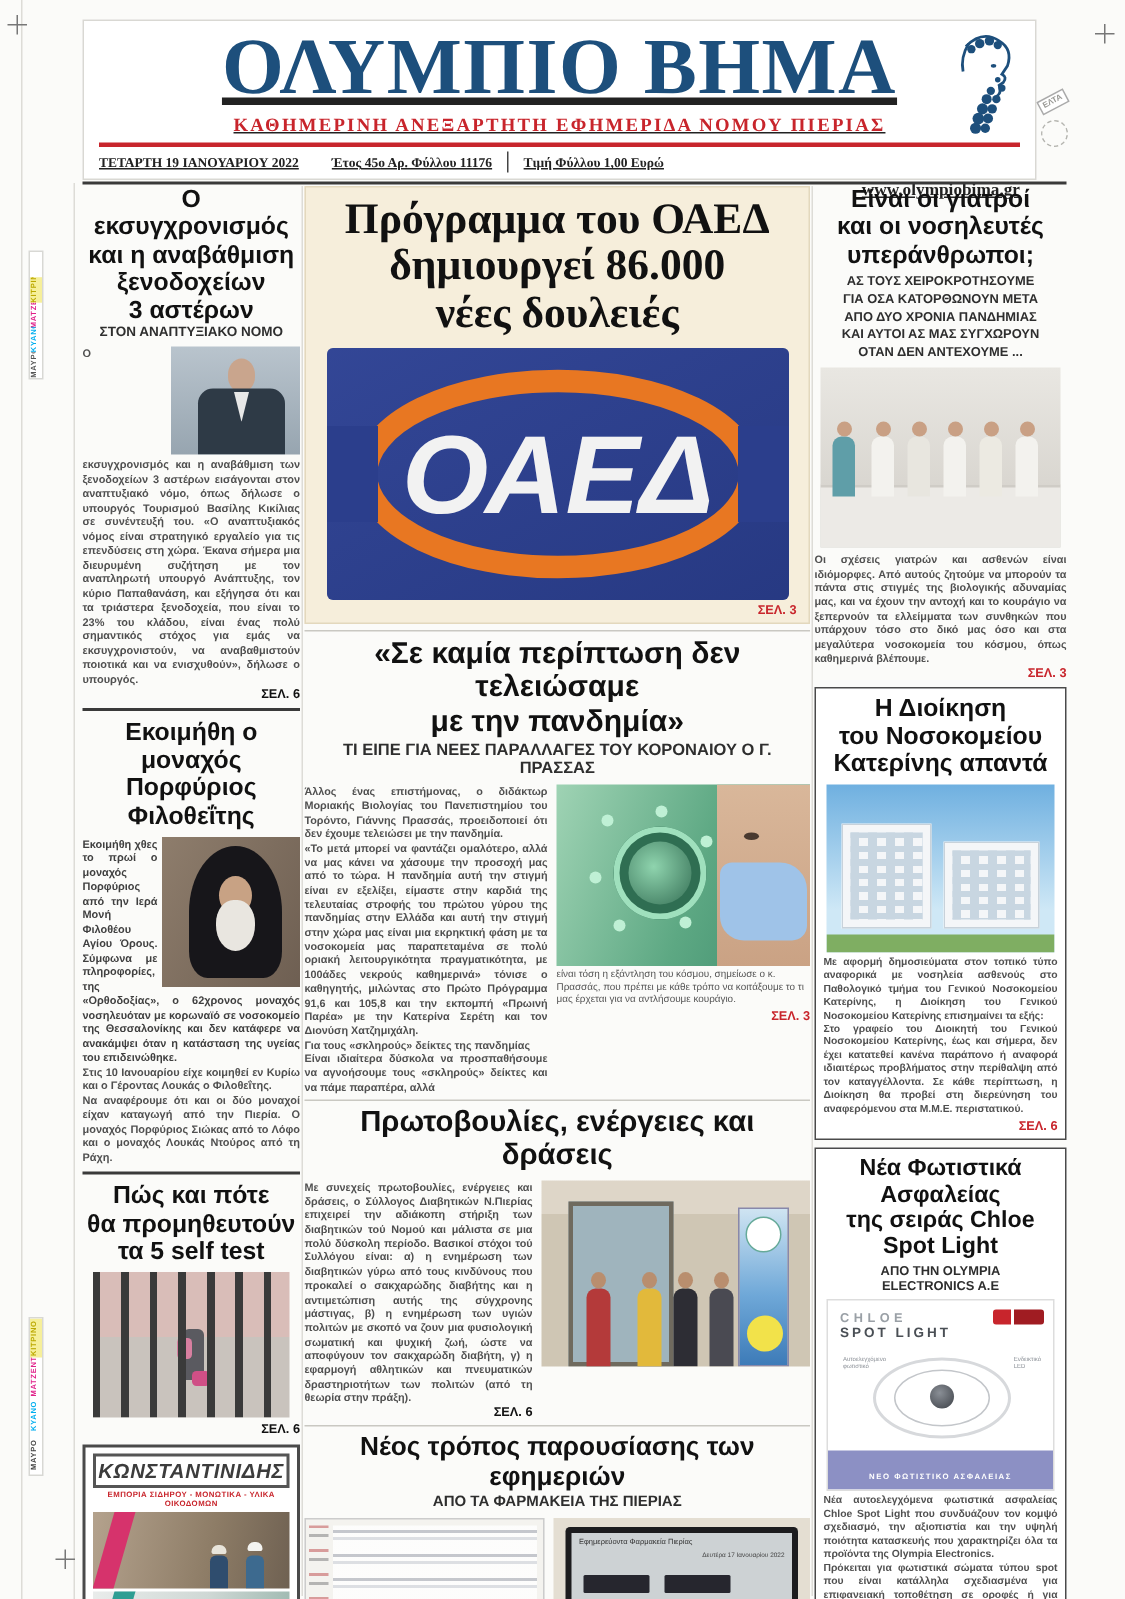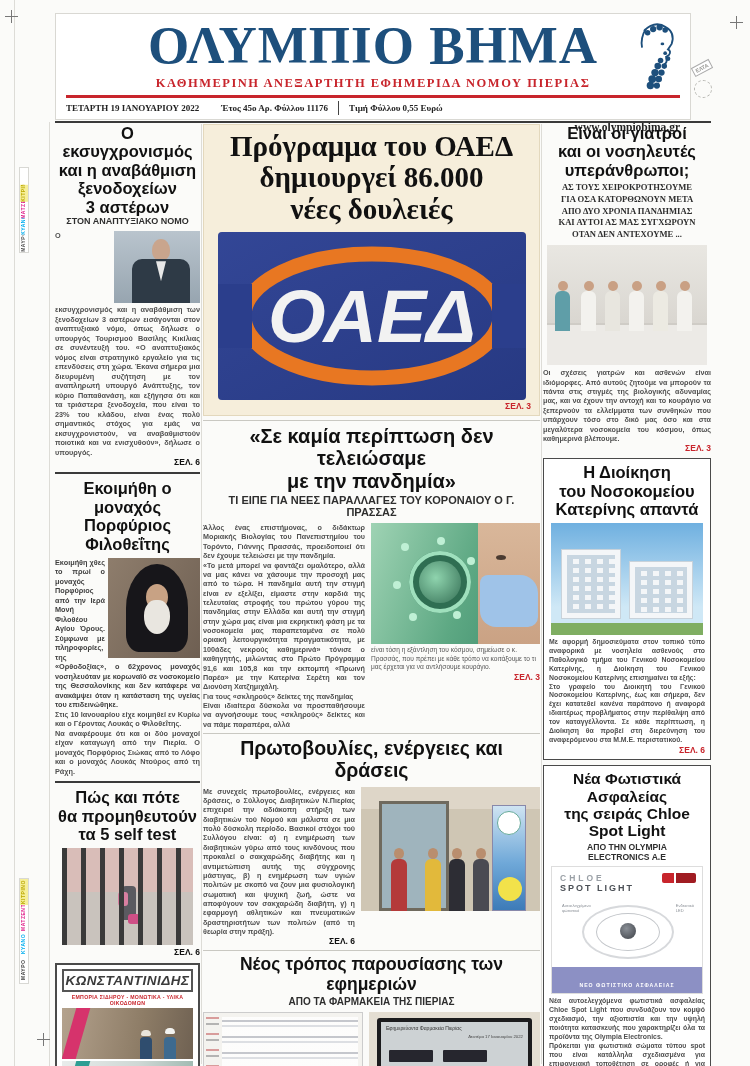--- a/index.html
+++ b/index.html
@@ -9,21 +9,21 @@
   .serif { font-family:"Liberation Serif","DejaVu Serif",serif; }
   .vline { position:absolute; width:1px; background:#dddcd7; }
   .reg-mark { position:absolute; width:13px; height:13px; color:#555; }
   .reg-mark:before, .reg-mark:after { content:""; position:absolute; background:#777; }
   .reg-mark:before { left:6px; top:0; width:1px; height:13px; }
   .reg-mark:after { left:0; top:6px; width:13px; height:1px; }
   .colorbar { position:absolute; left:19px; width:10px; border:1px solid #d8d8d4; background:#fff; display:flex; flex-direction:column; overflow:hidden; }
   .colorbar span { flex:1; writing-mode:vertical-rl; transform:rotate(180deg); font-size:5px; font-weight:bold; letter-spacing:.5px; text-align:center; overflow:hidden; }
 
   
-  #masthead { left:55px; top:13px; width:636px; height:107px; border:1px solid #d9d8d3; background:#fff; padding:4px 10px 0 10px; }
+  #masthead { left:55px; top:13px; width:636px; height:107px; border:1px solid #d9d8d3; background:#fff; padding:4px 10px 0 10px;text-decoration:underline; }
   #mast-title { text-align:center; font-size:53px; font-weight:bold; color:#1d4f7c; letter-spacing:1px; line-height:1.05; }
   #mast-sub { text-align:center; font-size:12.5px; font-weight:bold; color:#c8252c; letter-spacing:1.5px; margin-top:2px; }
   #mast-redrule { height:3px; background:#c8252c; margin-top:4px; }
   #dateline { display:flex; align-items:center; height:21px; font-size:9px; font-weight:bold; color:#222; }
   #dateline .sep { width:1px; height:14px; background:#444; margin:0 10px; }
   #dateline .web { margin-left:auto; font-size:11.5px;margin-top:37px; }
   #zeus { position:absolute; right:6px; top:4px; width:58px; height:74px; }
 
   
   #elta { left:692px; top:56px; width:24px; height:86px; color:#9a9a96; }
@@ -116,21 +116,21 @@
   .ph-tv .frame { position:absolute; left:8px; top:6px; width:155px; height:86px; background:#1c1c1e; border-radius:3px; padding:4px; }
   .ph-tv .scr { position:relative; width:100%; height:100%; background:#cdd2d4; overflow:hidden; }
   .ph-tv .t1 { font-size:5px; color:#333; padding:3px 0 0 5px; }
   .ph-tv .t2 { font-size:4.3px; color:#444; text-align:right; padding:3px 5px 0 0; }
   .ph-tv .b { position:absolute; width:44px; height:12px; background:#26262e; border-radius:1px; }
   .ph-tv .g { position:absolute; width:44px; height:9px; background:#3fae62; border-radius:1px; }
 
   
   #col-right { left:543px; top:124px; width:168px; }
   #doctors .headline { font-size:16.5px; }
-  #doctors .kicker { font-size:8.6px; margin-top:3px; line-height:1.35;font-family:Liberation Serif, serif; }
+  #doctors .kicker { font-size:8.6px; margin-top:3px; line-height:1.35; }
   .ph-staff { width:160px; height:120px; margin:5px auto 3px auto; background:linear-gradient(#e9e7e2,#d8d5cf 70%); }
   .ph-staff .desk { position:absolute; left:0; bottom:0; width:100%; height:42px; background:#eceae6; border-top:2px solid #cfccc6; }
   .ph-staff .p { position:absolute; bottom:34px; width:15px; height:40px; border-radius:6px 6px 0 0; background:#f3f2ee; }
   .ph-staff .p:before { content:""; position:absolute; left:3px; top:-10px; width:10px; height:10px; border-radius:50%; background:#c9a084; }
   #doctors .bodytxt { font-size:7.2px; }
   .boxed { border:1.5px solid #4a4a4a; background:#fff; padding:4px 5px; margin-top:5px; }
   #hospital .headline { font-size:16.5px; }
   .ph-hospital { width:152px; height:112px; margin:4px auto 3px auto; background:linear-gradient(#6fb0e0,#cfe8f6 75%,#cfe8f6); }
   .ph-hospital .b1,.ph-hospital .b2 { position:absolute; background:#f4f6f8; box-shadow:inset 0 0 0 1px #c8d2da; }
   .ph-hospital .b1 { left:10px; top:26px; width:60px; height:70px; }
@@ -199,21 +199,21 @@
         <circle cx="41" cy="38" r="2"></circle>
       <ellipse cx="38" cy="28" rx="2" ry="1.4"></ellipse>
     </g>
   </svg>
   <div id="mast-sub" class="serif">ΚΑΘΗΜΕΡΙΝΗ ΑΝΕΞΑΡΤΗΤΗ ΕΦΗΜΕΡΙΔΑ ΝΟΜΟΥ ΠΙΕΡΙΑΣ</div>
   <div id="mast-redrule"></div>
   <div id="dateline" class="serif">
     <span>ΤΕΤΑΡΤΗ 19 ΙΑΝΟΥΑΡΙΟΥ 2022</span>
     <span style="margin-left:22px;">Έτος 45ο Αρ. Φύλλου 11176</span>
     <span class="sep"></span>
-    <span>Τιμή Φύλλου 0,55 Ευρώ</span>
+    <span>Τιμή Φύλλου 1,00 Ευρώ</span>
     <span class="web">www.olympiobima.gr</span>
   </div>
 </div>
 
 <div id="elta" class="abs">
   <span class="tag">ΕΛΤΑ</span>
   <div class="circ"></div>
 </div>
 
 <div id="toprule" class="abs"></div>

